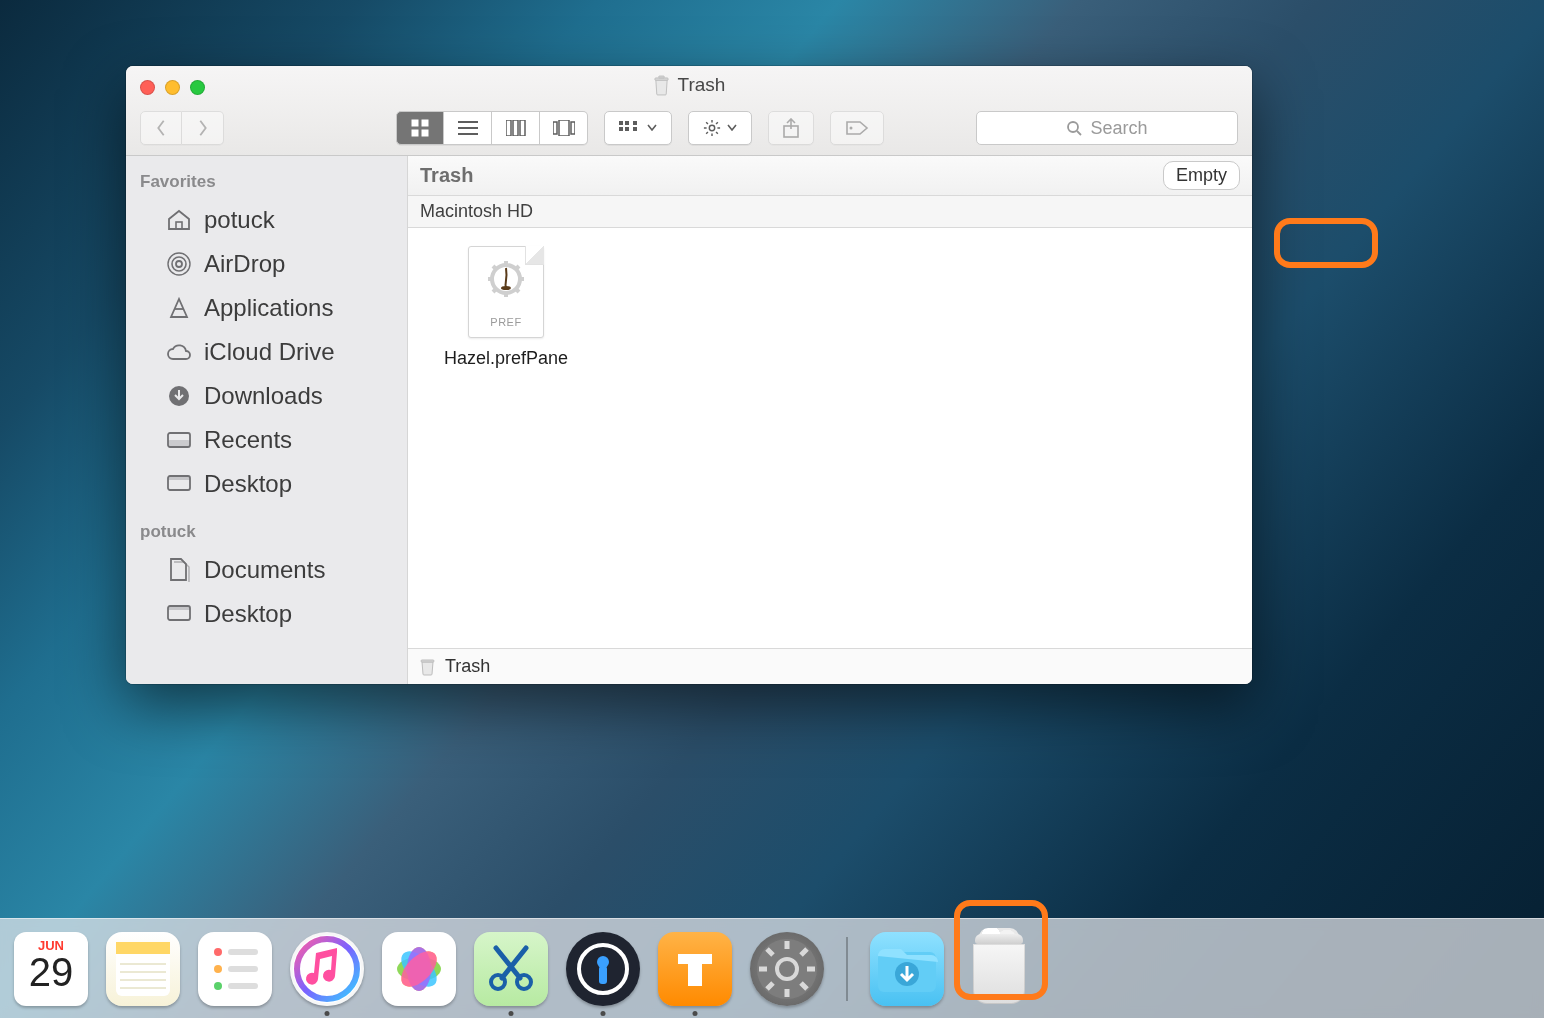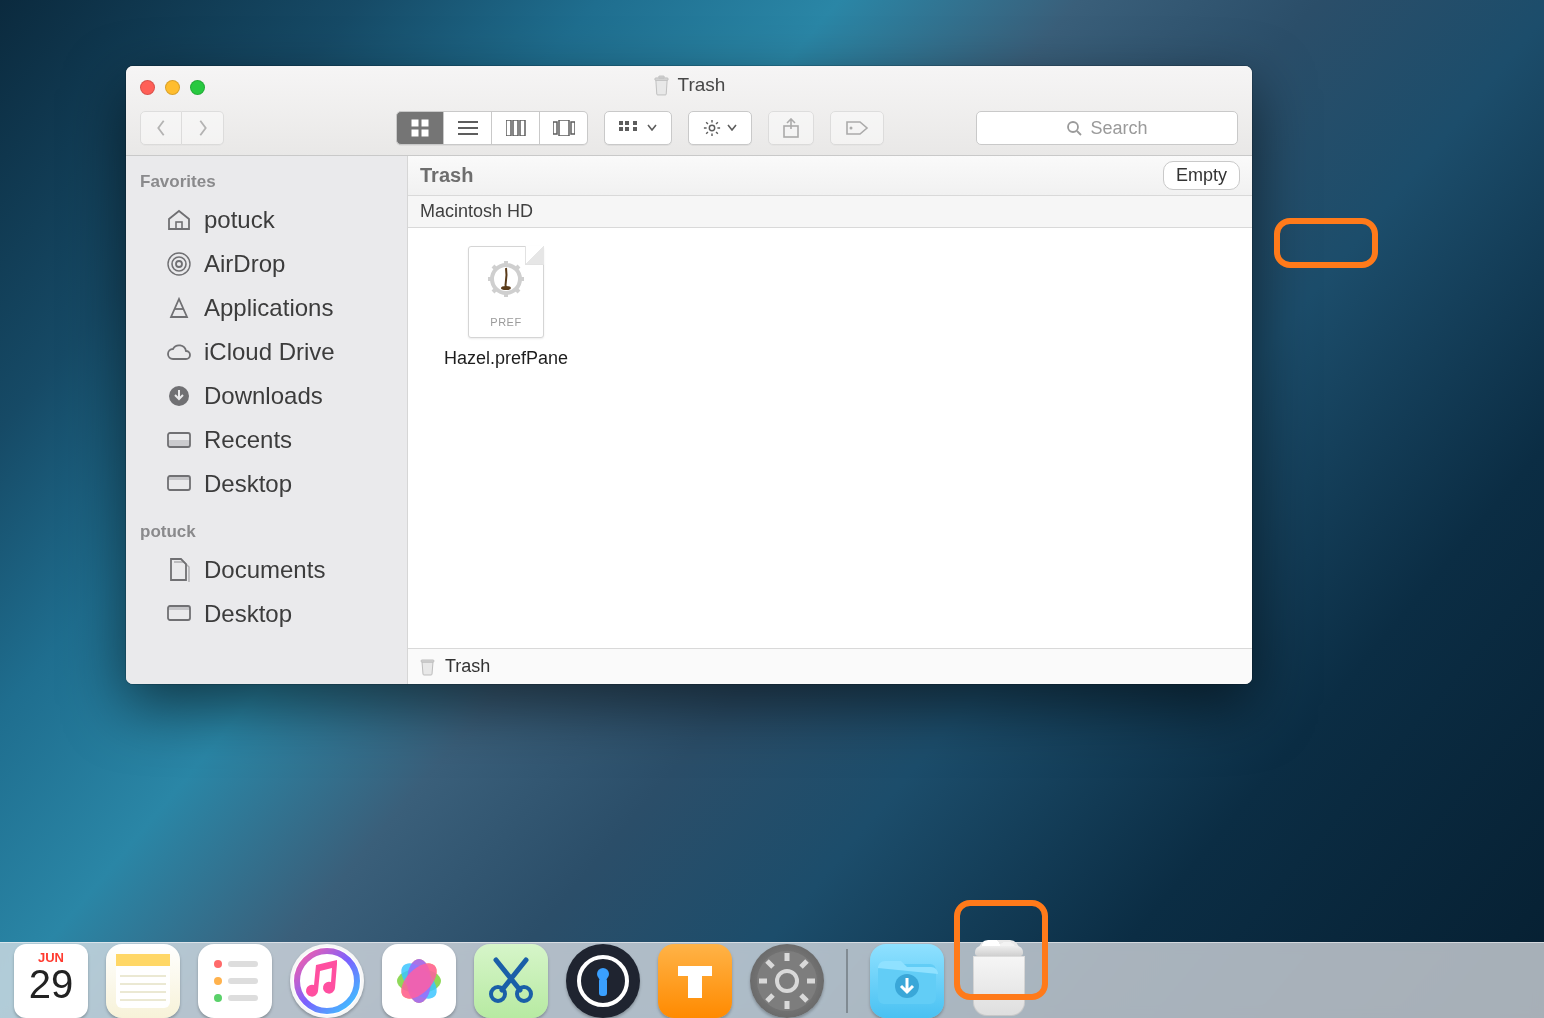--- a/index.html
+++ b/index.html
@@ -108,21 +108,21 @@
       height:36px; border-top:1px solid #d9d9d9; background:#fafafa;
       display:flex; align-items:center; gap:10px; padding:0 12px; color:#333; font-size:18px;
     }
 
     
     .hi { position:absolute; border:6px solid #ff7a1a; border-radius:16px; pointer-events:none; }
 
     
     .dock-wrap { position:absolute; left:0; right:0; bottom:0; height:106px; }
     .dock {
-      position:absolute; left:0; right:0; bottom:0; height:76px;
+      position:absolute; left:0; right:0; bottom:0; height:100px;
       background:rgba(230,232,236,.72);
       border-top:1px solid rgba(255,255,255,.5);
       backdrop-filter: blur(6px);
       display:flex; align-items:center; padding:0 14px; gap:18px;
     }
     .dock-sep{width:2px;height:64px;background:rgba(0,0,0,.25);margin:0 4px}
     .dicon{width:74px;height:74px;border-radius:16px;position:relative;box-shadow:0 2px 3px rgba(0,0,0,.25)}
     .dot{position:absolute;left:50%;bottom:-10px;width:5px;height:5px;border-radius:50%;background:#4a4a4a;transform:translateX(-50%)}
     .noround{border-radius:12px}
 

